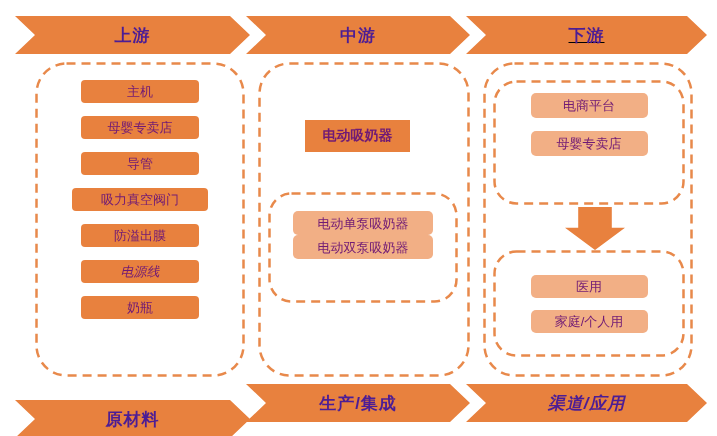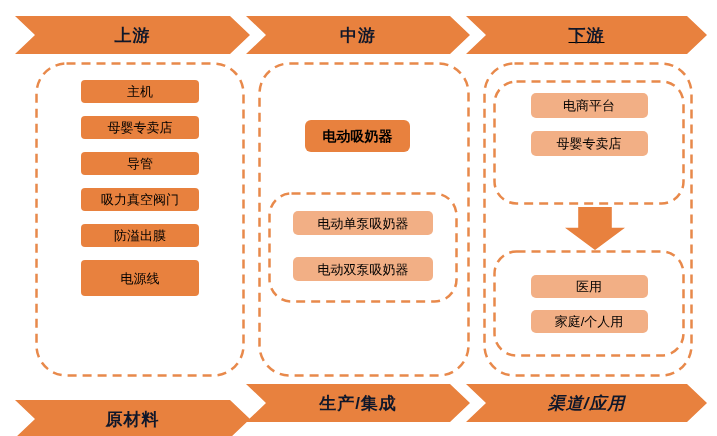--- a/index.html
+++ b/index.html
@@ -12,34 +12,34 @@
   body{font-family:"Liberation Sans","DejaVu Sans",sans-serif;}
   #canvas{position:relative;width:717px;height:436px;background:#fff;overflow:hidden;}
 
   
   .chevron{
     position:absolute;height:38px;background:var(--primary);
     clip-path:polygon(0 0, calc(100% - 20px) 0, 100% 50%, calc(100% - 20px) 100%, 0 100%, 20px 50%);
     display:flex;align-items:center;justify-content:center;
   }
   .chevron .lbl{
-    color:#0f172a;font-size:17px;font-weight:bold;letter-spacing:1px;
+    color:#4c1d95;font-size:17px;font-weight:bold;letter-spacing:1px;
   }
 
   
   .dash-svg{position:absolute;overflow:visible;}
 
   
   .btn{
-    background:var(--primary);color:#000000;border-radius:4px;
+    background:var(--primary);color:#701a75;border-radius:4px;
     display:flex;align-items:center;justify-content:center;
     font-size:13px;line-height:1;white-space:nowrap;
   }
   .btn.light{background:var(--light);border-radius:5px;}
-  .btn.main{font-size:14px;font-weight:bold;border-radius:6px;}
+  .btn.main{font-size:14px;font-weight:bold;border-radius:0;font-family:Liberation Mono, monospace;}
 
   .col-flex{position:absolute;display:flex;flex-direction:column;align-items:center;}
 
   
   .down-arrow{
     position:absolute;background:var(--primary);
     clip-path:polygon(22% 0, 78% 0, 78% 48%, 100% 48%, 50% 100%, 0 48%, 22% 48%);
   }
 </style>
 </head>
@@ -64,31 +64,32 @@
     <rect x="1.5" y="1.5" width="209" height="312" rx="30" fill="none" stroke="#E8894B" stroke-width="2.5" stroke-dasharray="9 6"></rect>
   </svg>
   <svg class="dash-svg" style="left:483px;top:62px;" width="210" height="315">
     <rect x="1.5" y="1.5" width="207" height="312" rx="30" fill="none" stroke="#E8894B" stroke-width="2.5" stroke-dasharray="9 6"></rect>
   </svg>
 
   <div class="col-flex" style="left:35px;top:80px;width:210px;gap:13px;">
     <div class="btn" style="width:118px;height:23px;">主机</div>
     <div class="btn" style="width:118px;height:23px;">母婴专卖店</div>
     <div class="btn" style="width:118px;height:23px;">导管</div>
-    <div class="btn" style="width:118px;height:23px;">吸力真空阀门</div>
+    <div class="btn" style="width:136px;height:23px;">吸力真空阀门</div>
     <div class="btn" style="width:118px;height:23px;">防溢出膜</div>
-    <div class="btn" style="width:118px;height:36px;">电源线</div>
+    <div class="btn" style="width:118px;height:23px;font-style:italic;">电源线</div>
+    <div class="btn" style="width:118px;height:23px;">奶瓶</div>
   </div>
 
   <div class="btn main" style="position:absolute;left:305px;top:120px;width:105px;height:32px;">电动吸奶器</div>
 
   <svg class="dash-svg" style="left:268px;top:192px;" width="190" height="111">
     <rect x="1.5" y="1.5" width="187" height="108" rx="22" fill="none" stroke="#E8894B" stroke-width="2.5" stroke-dasharray="9 6"></rect>
   </svg>
-  <div class="col-flex" style="left:268px;top:192px;width:190px;padding-top:19px;gap:22px;">
+  <div class="col-flex" style="left:268px;top:192px;width:190px;padding-top:19px;">
     <div class="btn light" style="width:140px;height:24px;">电动单泵吸奶器</div>
     <div class="btn light" style="width:140px;height:24px;">电动双泵吸奶器</div>
   </div>
 
   <svg class="dash-svg" style="left:493px;top:80px;" width="192" height="125">
     <rect x="1.5" y="1.5" width="189" height="122" rx="22" fill="none" stroke="#E8894B" stroke-width="2.5" stroke-dasharray="9 6"></rect>
   </svg>
   <div class="col-flex" style="left:493px;top:80px;width:192px;padding-top:13px;gap:13px;">
     <div class="btn light" style="width:117px;height:25px;">电商平台</div>
     <div class="btn light" style="width:117px;height:25px;">母婴专卖店</div>

